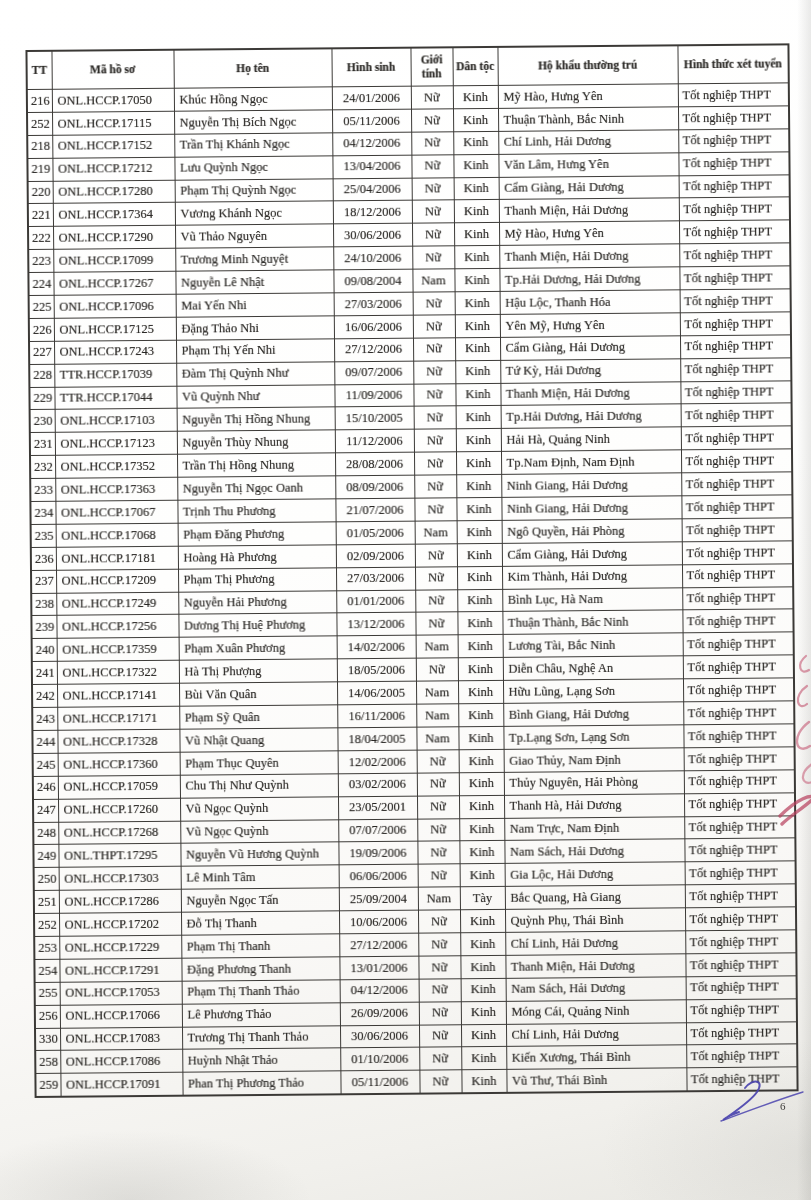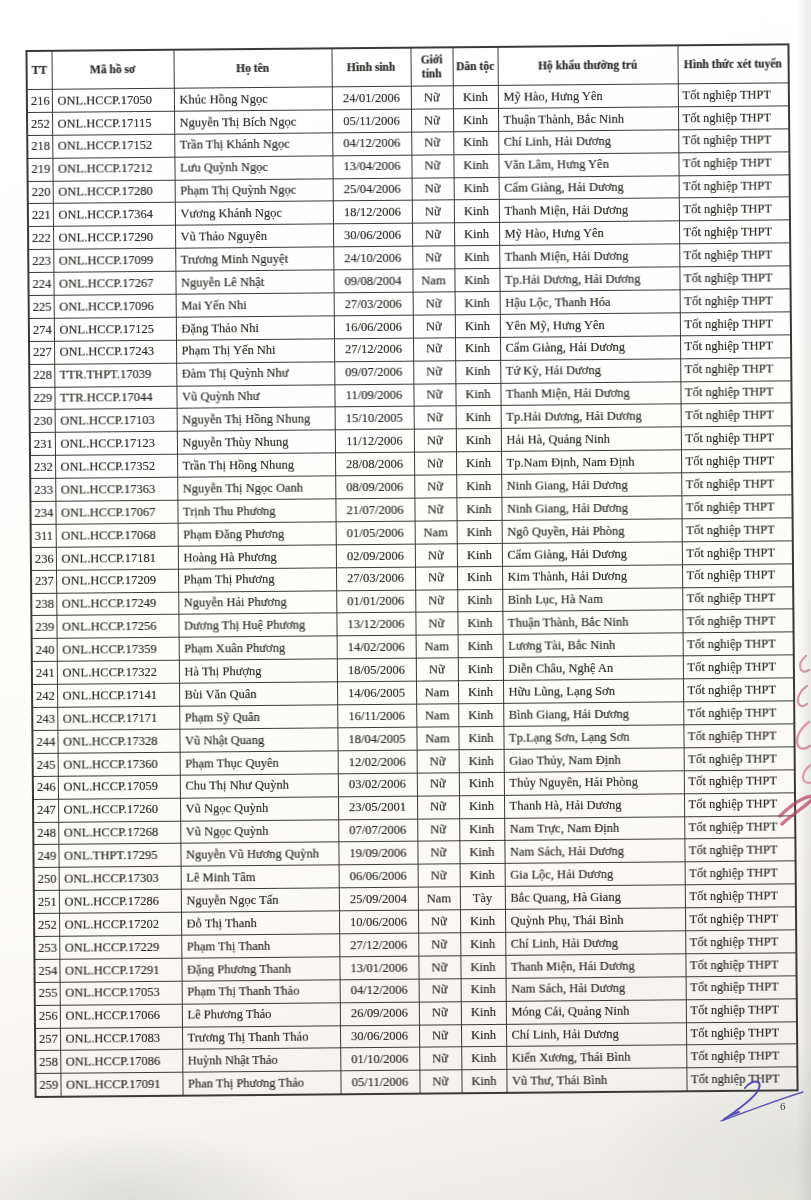--- a/index.html
+++ b/index.html
@@ -177,42 +177,42 @@
           <td class="c0">225</td>
           <td class="c1">ONL.HCCP.17096</td>
           <td class="c2">Mai Yến Nhi</td>
           <td class="c3">27/03/2006</td>
           <td class="c4">Nữ</td>
           <td class="c5">Kinh</td>
           <td class="c6">Hậu Lộc, Thanh Hóa</td>
           <td class="c7">Tốt nghiệp THPT</td>
         </tr>
           <tr>
-          <td class="c0">274</td>
+          <td class="c0">226</td>
           <td class="c1">ONL.HCCP.17125</td>
           <td class="c2">Đặng Thảo Nhi</td>
           <td class="c3">16/06/2006</td>
           <td class="c4">Nữ</td>
           <td class="c5">Kinh</td>
           <td class="c6">Yên Mỹ, Hưng Yên</td>
           <td class="c7">Tốt nghiệp THPT</td>
         </tr>
           <tr>
           <td class="c0">227</td>
           <td class="c1">ONL.HCCP.17243</td>
           <td class="c2">Phạm Thị Yến Nhi</td>
           <td class="c3">27/12/2006</td>
           <td class="c4">Nữ</td>
           <td class="c5">Kinh</td>
           <td class="c6">Cẩm Giàng, Hải Dương</td>
           <td class="c7">Tốt nghiệp THPT</td>
         </tr>
           <tr>
           <td class="c0">228</td>
-          <td class="c1">TTR.THPT.17039</td>
+          <td class="c1">TTR.HCCP.17039</td>
           <td class="c2">Đàm Thị Quỳnh Như</td>
           <td class="c3">09/07/2006</td>
           <td class="c4">Nữ</td>
           <td class="c5">Kinh</td>
           <td class="c6">Tứ Kỳ, Hải Dương</td>
           <td class="c7">Tốt nghiệp THPT</td>
         </tr>
           <tr>
           <td class="c0">229</td>
           <td class="c1">TTR.HCCP.17044</td>
@@ -267,21 +267,21 @@
           <td class="c0">234</td>
           <td class="c1">ONL.HCCP.17067</td>
           <td class="c2">Trịnh Thu Phương</td>
           <td class="c3">21/07/2006</td>
           <td class="c4">Nữ</td>
           <td class="c5">Kinh</td>
           <td class="c6">Ninh Giang, Hải Dương</td>
           <td class="c7">Tốt nghiệp THPT</td>
         </tr>
           <tr>
-          <td class="c0">311</td>
+          <td class="c0">235</td>
           <td class="c1">ONL.HCCP.17068</td>
           <td class="c2">Phạm Đăng Phương</td>
           <td class="c3">01/05/2006</td>
           <td class="c4">Nam</td>
           <td class="c5">Kinh</td>
           <td class="c6">Ngô Quyền, Hải Phòng</td>
           <td class="c7">Tốt nghiệp THPT</td>
         </tr>
           <tr>
           <td class="c0">236</td>
@@ -487,21 +487,21 @@
           <td class="c0">256</td>
           <td class="c1">ONL.HCCP.17066</td>
           <td class="c2">Lê Phương Thảo</td>
           <td class="c3">26/09/2006</td>
           <td class="c4">Nữ</td>
           <td class="c5">Kinh</td>
           <td class="c6">Móng Cái, Quảng Ninh</td>
           <td class="c7">Tốt nghiệp THPT</td>
         </tr>
           <tr>
-          <td class="c0">257</td>
+          <td class="c0">330</td>
           <td class="c1">ONL.HCCP.17083</td>
           <td class="c2">Trương Thị Thanh Thảo</td>
           <td class="c3">30/06/2006</td>
           <td class="c4">Nữ</td>
           <td class="c5">Kinh</td>
           <td class="c6">Chí Linh, Hải Dương</td>
           <td class="c7">Tốt nghiệp THPT</td>
         </tr>
           <tr>
           <td class="c0">258</td>

